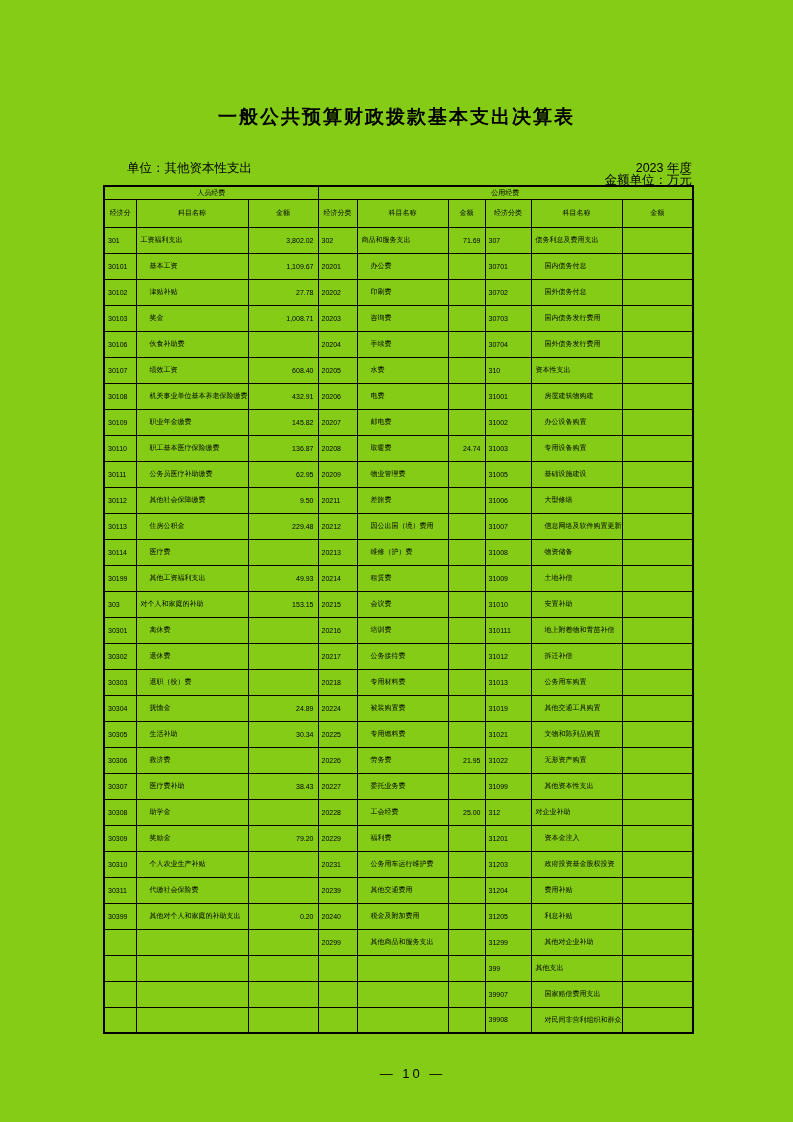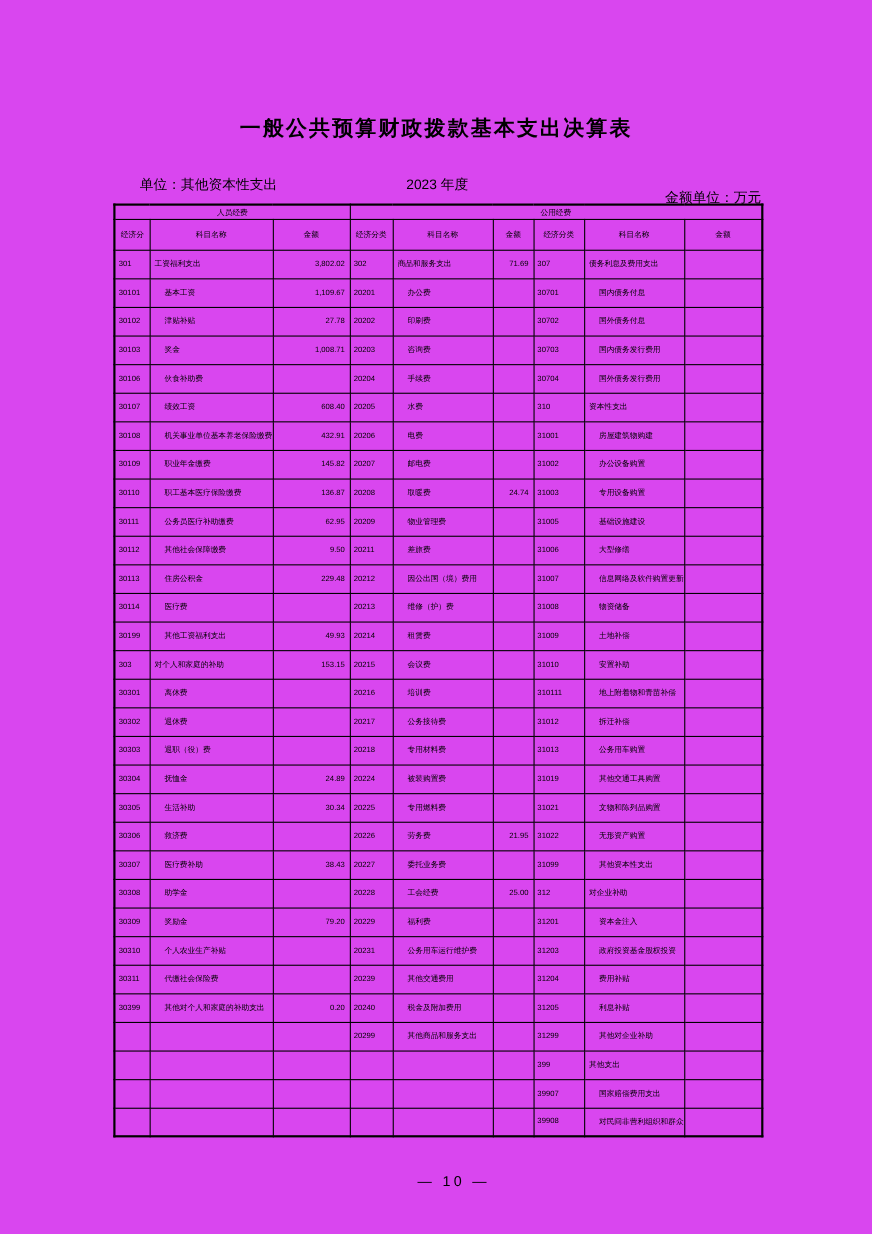--- a/index.html
+++ b/index.html
@@ -2,21 +2,21 @@
 <html><head>
 <meta charset="utf-8">
 <style>
   * { margin: 0; padding: 0; box-sizing: border-box; }
   html, body { background: #888; }
   .page {
     position: relative;
     width: 793px;
     height: 1122px;
     margin: 0 auto;
-    background: #d946ef;
+    background: #84cc16;
     font-family: "Liberation Sans", "DejaVu Sans", sans-serif;
     color: #000;
     overflow: hidden;
   }
   .title {
     position: absolute;
     top: 104px;
     left: 0;
     width: 100%;
     text-align: center;
@@ -34,21 +34,21 @@
   }
   .meta-row {
     position: absolute;
     top: 160px;
     left: 103px;
     width: 589px;
     height: 18px;
     font-size: 12.5px;
   }
   .meta-row .unit { position: absolute; left: 24px; top: 0; }
-  .meta-row .year { position: absolute; left: 0; width: 100%; text-align: center; top: 0; }
+  .meta-row .year { position: absolute; left: 0; width: 100%; text-align: right; top: 0; }
   .meta-row .amount-unit { position: absolute; right: 0; top: 12px; text-align: right; }
   table.budget {
     position: absolute;
     top: 185px;
     left: 103px;
     width: 589px;
     border-collapse: collapse;
     table-layout: fixed;
     font-size: 7px;
   }

